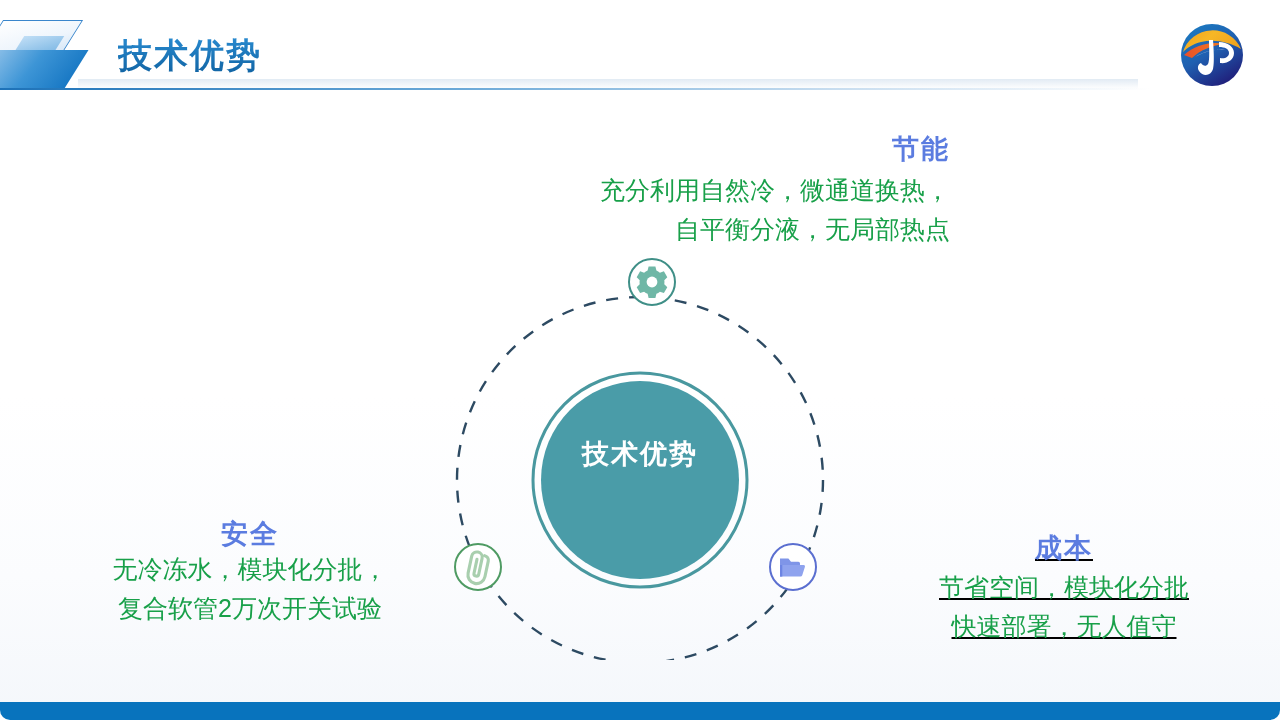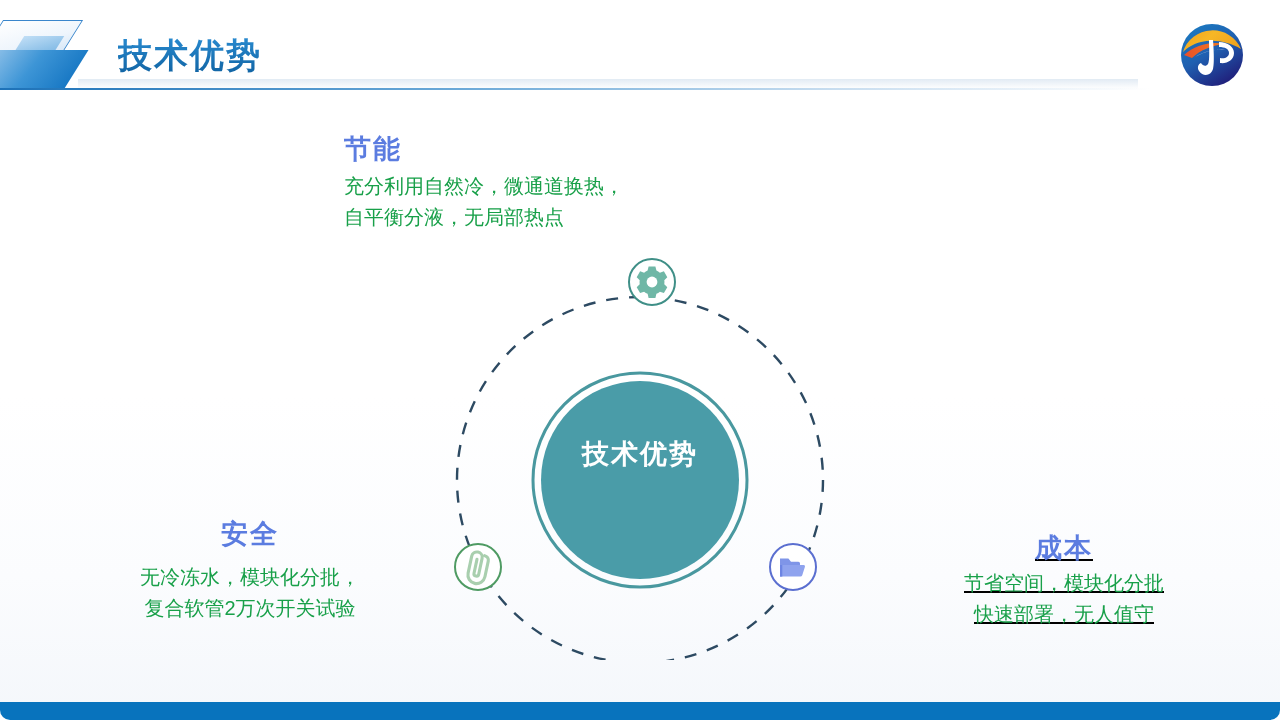--- a/index.html
+++ b/index.html
@@ -139,41 +139,41 @@
   
   .block { position: absolute; }
   .block-heading {
     font-size: 27px;
     font-weight: bold;
     color: #5b7ce0;
     letter-spacing: 2px;
     line-height: 1.2;
   }
   .block-body {
-    font-size: 20px;
+    font-size: 25px;
     color: #18a049;
     line-height: 1.55;
     white-space: pre-line;
   }
 
   .block-top {
-    left: 344px;
+    left: 330px;
     top: 133px;
     width: 620px;
-    text-align: left;
+    text-align: right;
   }
   .block-top .block-heading { margin-bottom: 6px; }
 
   .block-left {
     left: 20px;
     top: 518px;
     width: 460px;
     text-align: center;
   }
-  .block-left .block-heading { margin-bottom: 12px; }
+  .block-left .block-heading { margin-bottom: 0; }
 
   .block-right {
     left: 834px;
     top: 532px;
     width: 460px;
     text-align: center;
     text-decoration: underline;
   }
   .block-right .block-heading { margin-bottom: 4px; }
 </style>

